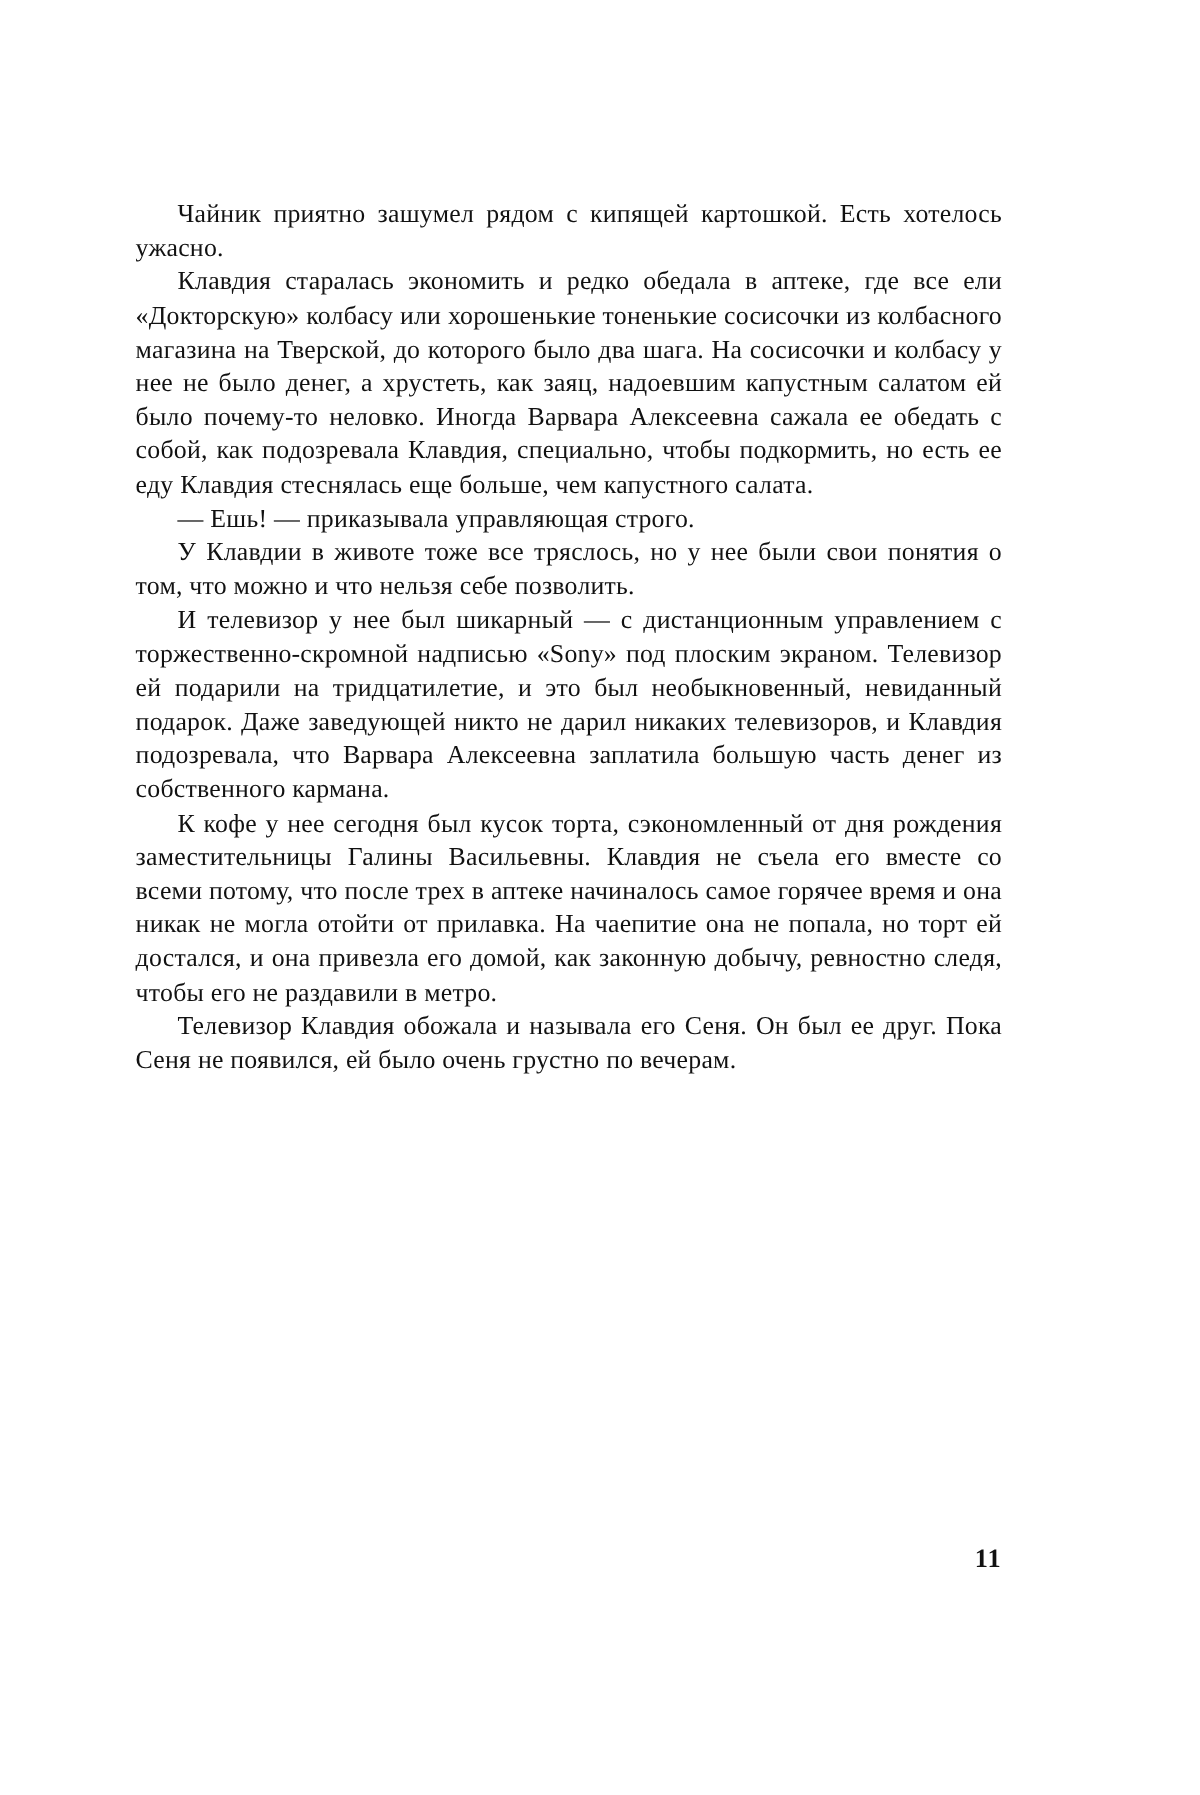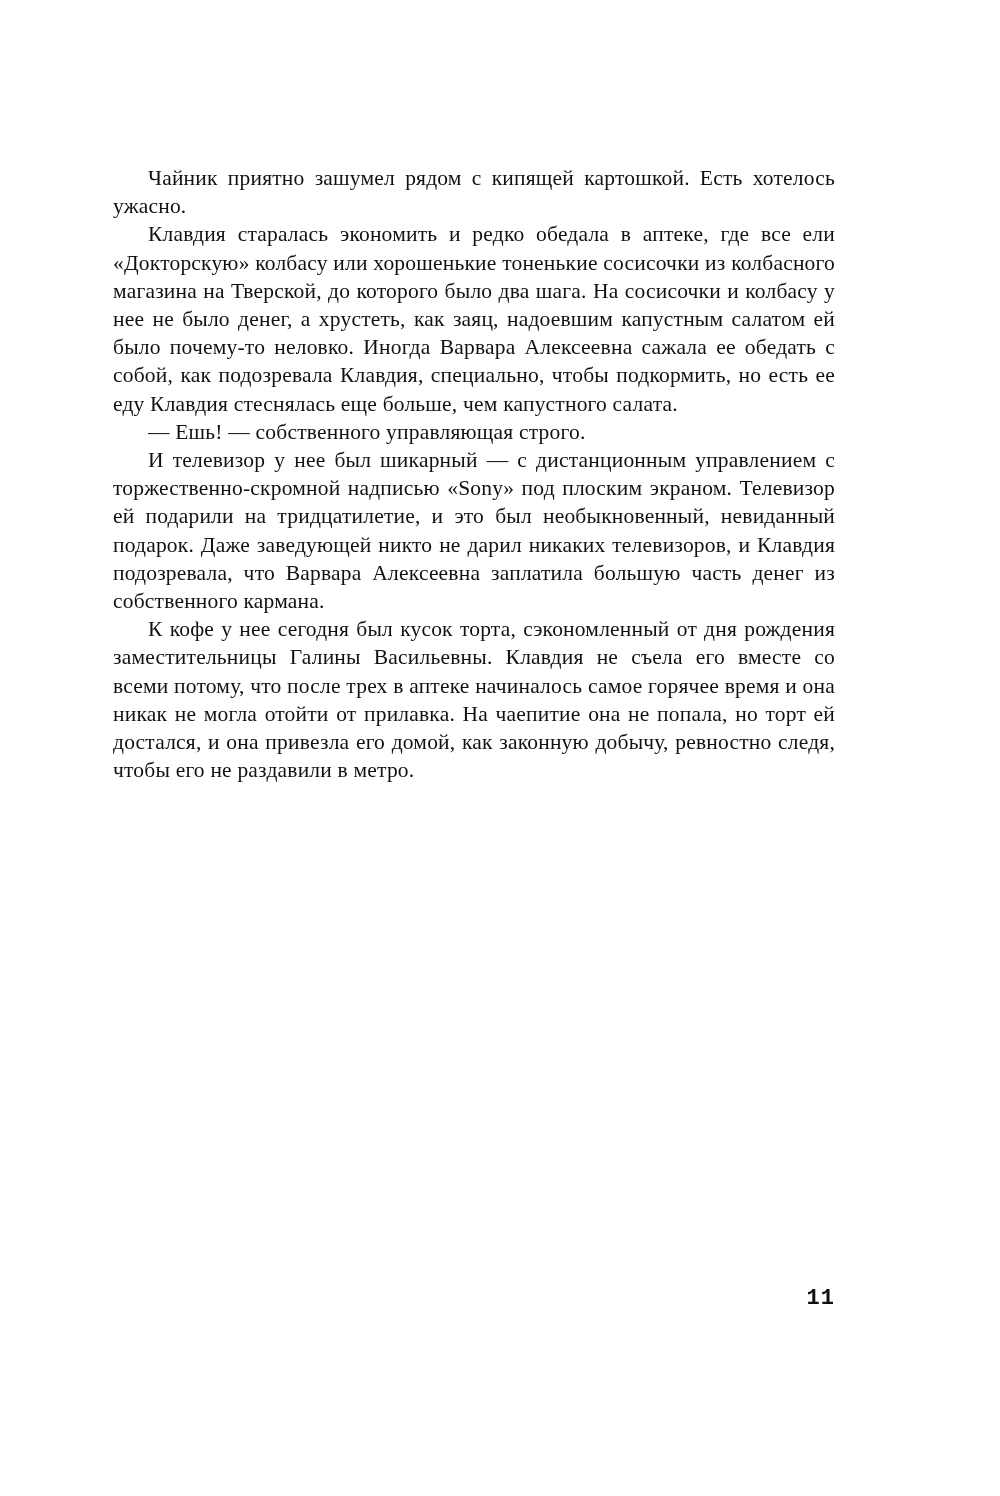--- a/index.html
+++ b/index.html
@@ -38,28 +38,29 @@
   .page-number {
     position: absolute;
     left: 113px;
     top: 1286px;
     width: 722px;
     text-align: right;
     font-size: 22px;
     font-weight: bold;
     color: #111111;
     letter-spacing: 1px;
-    font-family: Liberation Mono, monospace;
   }
 </style>
 </head>
 <body>
 
 <div class="book-page">
   <div class="text-block">
     <p>Чайник приятно зашумел рядом с кипящей картошкой. Есть хотелось ужасно.</p>
     <p>Клавдия старалась экономить и редко обедала в аптеке, где все ели «Докторскую» колбасу или хорошенькие тоненькие сосисочки из колбасного магазина на Тверской, до которого было два шага. На сосисочки и колбасу у нее не было денег, а хрустеть, как заяц, надоевшим капустным салатом ей было почему-то неловко. Иногда Варвара Алексеевна сажала ее обедать с собой, как подозревала Клавдия, специально, чтобы подкормить, но есть ее еду Клавдия стеснялась еще больше, чем капустного салата.</p>
-    <p>— Ешь! — собственного управляющая строго.</p>
+    <p>— Ешь! — приказывала управляющая строго.</p>
+    <p>У Клавдии в животе тоже все тряслось, но у нее были свои понятия о том, что можно и что нельзя себе позволить.</p>
     <p>И телевизор у нее был шикарный — с дистанционным управлением с торжественно-скромной надписью «Sony» под плоским экраном. Телевизор ей подарили на тридцатилетие, и это был необыкновенный, невиданный подарок. Даже заведующей никто не дарил никаких телевизоров, и Клавдия подозревала, что Варвара Алексеевна заплатила большую часть денег из собственного кармана.</p>
     <p>К кофе у нее сегодня был кусок торта, сэкономленный от дня рождения заместительницы Галины Васильевны. Клавдия не съела его вместе со всеми потому, что после трех в аптеке начиналось самое горячее время и она никак не могла отойти от прилавка. На чаепитие она не попала, но торт ей достался, и она привезла его домой, как законную добычу, ревностно следя, чтобы его не раздавили в метро.</p>
+    <p>Телевизор Клавдия обожала и называла его Сеня. Он был ее друг. Пока Сеня не появился, ей было очень грустно по вечерам.</p>
   </div>
   <div class="page-number">11</div>
 </div>
 
 </body></html>

